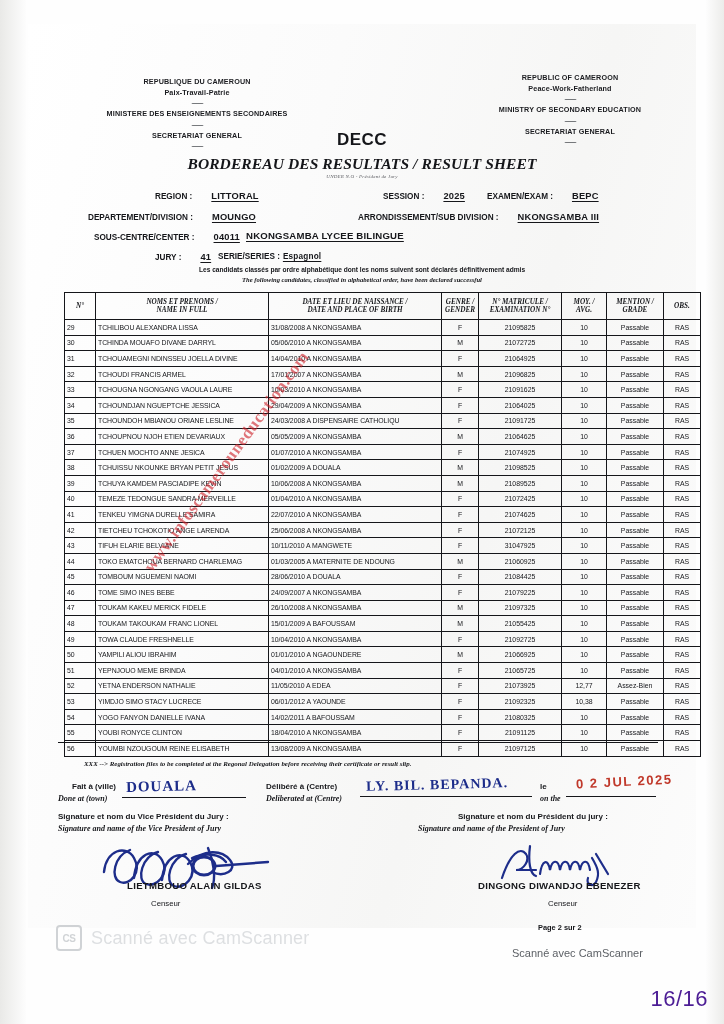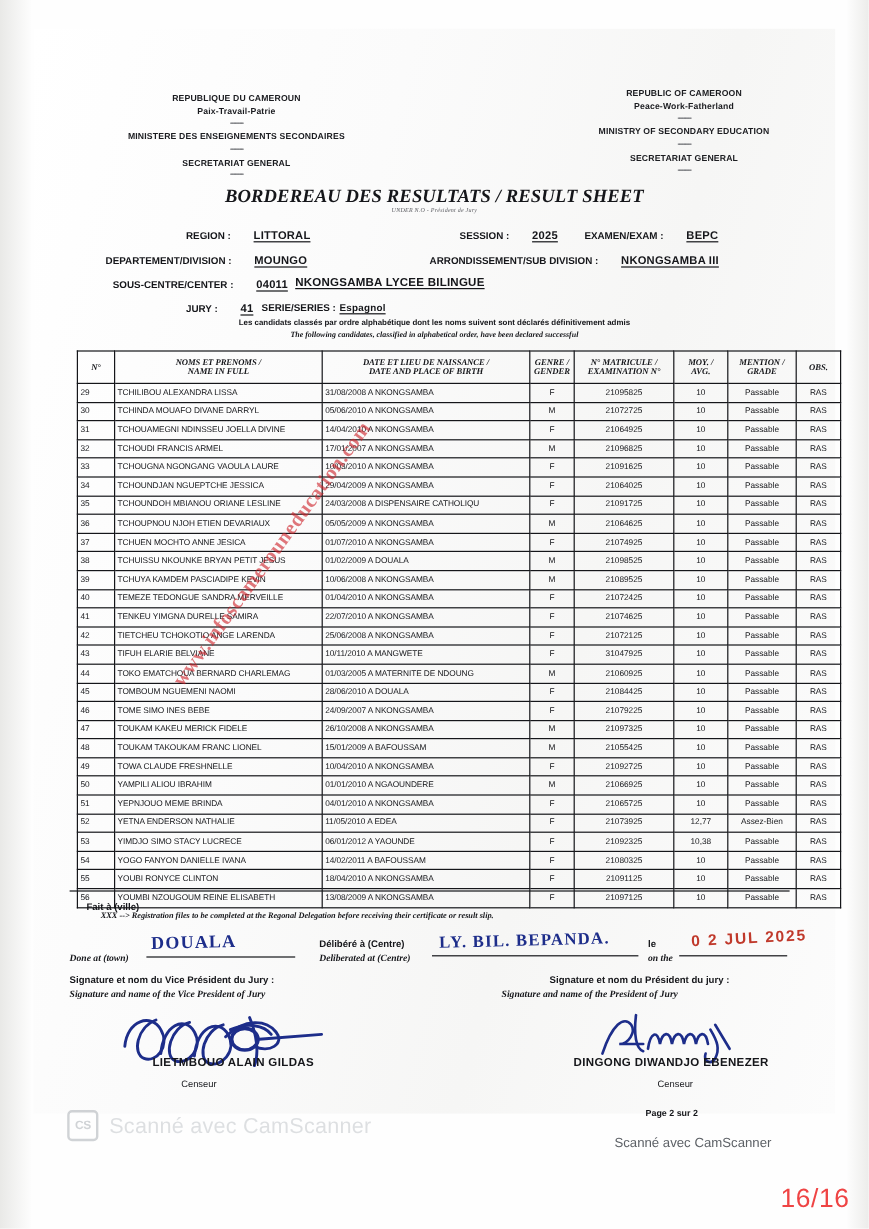--- a/index.html
+++ b/index.html
@@ -194,21 +194,21 @@
     font-size: 8px;
     font-weight: bold;
     white-space: nowrap;
   }
   .sig-lbl.it {
     font-family: "Liberation Serif", serif;
     font-style: italic;
     font-weight: bold;
     text-align: right;
   }
-  #fait-fr   { left: 72px;  top: 751px; }
+  #fait-fr   { left: 72px;  top: 782px; }
   #fait-en   { left: 58px;  top: 794px; }
   #delib-fr  { left: 266px; top: 782px; }
   #delib-en  { left: 266px; top: 794px; }
   #onthe-fr  { left: 540px; top: 782px; }
   #onthe-en  { left: 540px; top: 794px; }
 
   .hw {
     position: absolute;
     font-family: "Liberation Serif", serif;
     color: #1d2d8a;
@@ -309,21 +309,21 @@
   #cs-text2 {
     position: absolute;
     left: 512px; top: 947px;
     font-size: 11px;
     color: #5d6166;
   }
   #folio {
     position: absolute;
     right: 16px; bottom: 12px;
     font-size: 22px;
-    color: #ef4444;
+    color: #4c1d95;
     letter-spacing: .5px;
   }
   #scan-edge-l {
     position: absolute;
     left: 0; top: 0; width: 26px; height: 1024px;
     background: linear-gradient(90deg,#e9e9e7 0%, #fdfdfd 100%);
   }
   #scan-edge-r {
     position: absolute;
     right: 0; top: 0; width: 18px; height: 1024px;
@@ -351,20 +351,21 @@
   <div class="hdr" id="hdr-right">
     <div class="ln">REPUBLIC OF CAMEROON</div>
     <div class="ln">Peace-Work-Fatherland</div>
     <span class="rule">-----------</span>
     <div class="ln">MINISTRY OF SECONDARY EDUCATION</div>
     <span class="rule">-----------</span>
     <div class="ln">SECRETARIAT GENERAL</div>
     <span class="rule">-----------</span>
   </div>
 
+  <div id="decc">DECC</div>
   <div id="main-title">BORDEREAU DES RESULTATS / RESULT SHEET</div>
   <div id="sub-title">UNDER N.O -  Président de Jury</div>
 
   <div class="meta-row" id="m-region">
     <span class="meta-lbl">REGION :</span><span class="meta-val big">LITTORAL</span>
   </div>
   <div class="meta-row" id="m-session">
     <span class="meta-lbl">SESSION :</span><span class="meta-val big">2025</span>
   </div>
   <div class="meta-row" id="m-exam">

